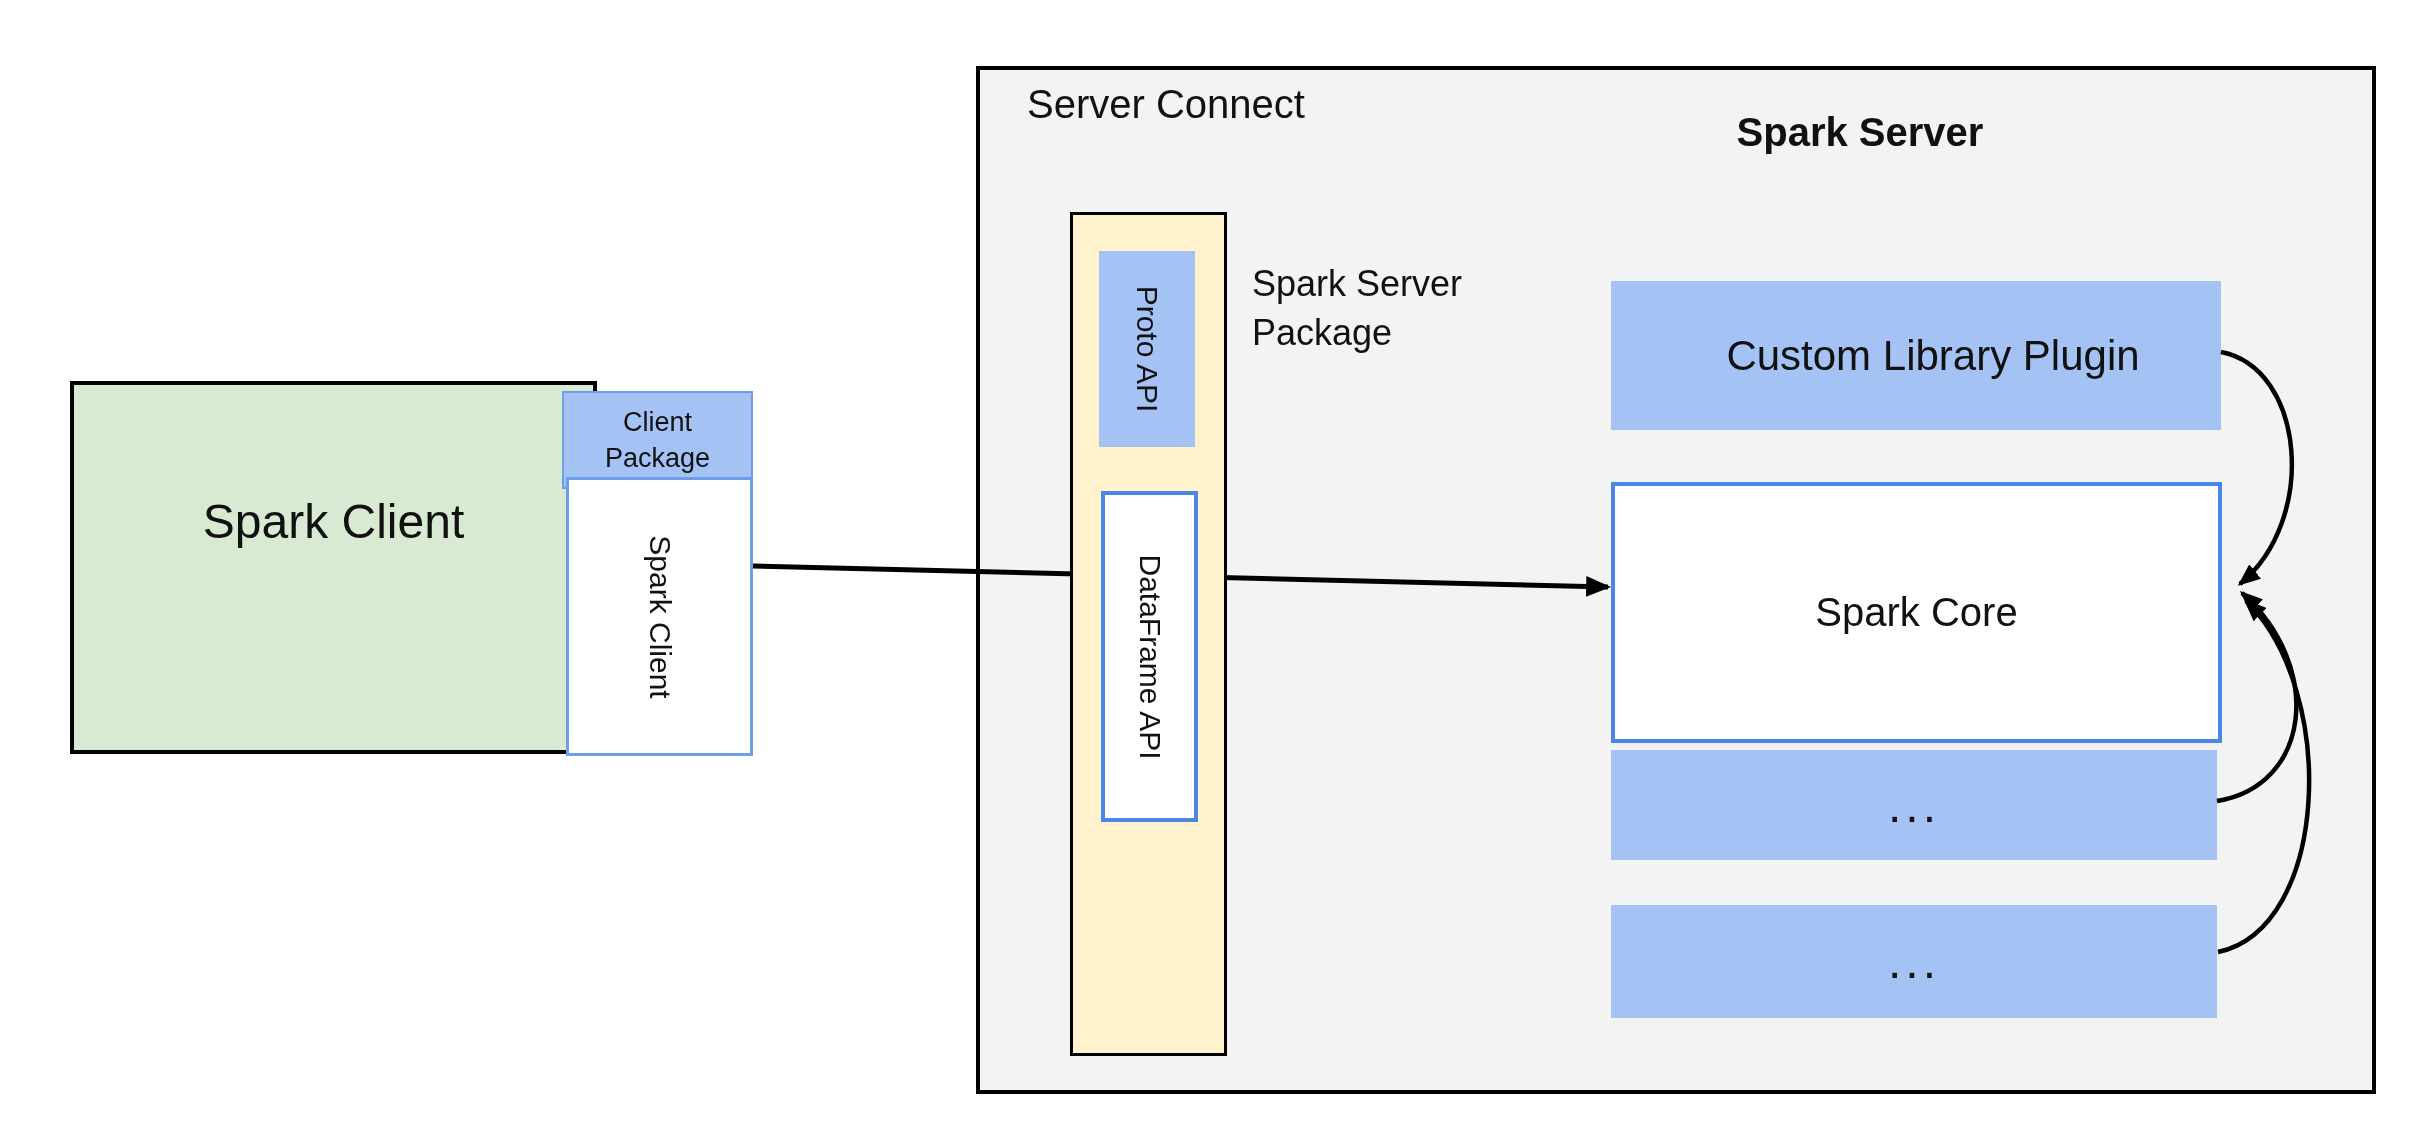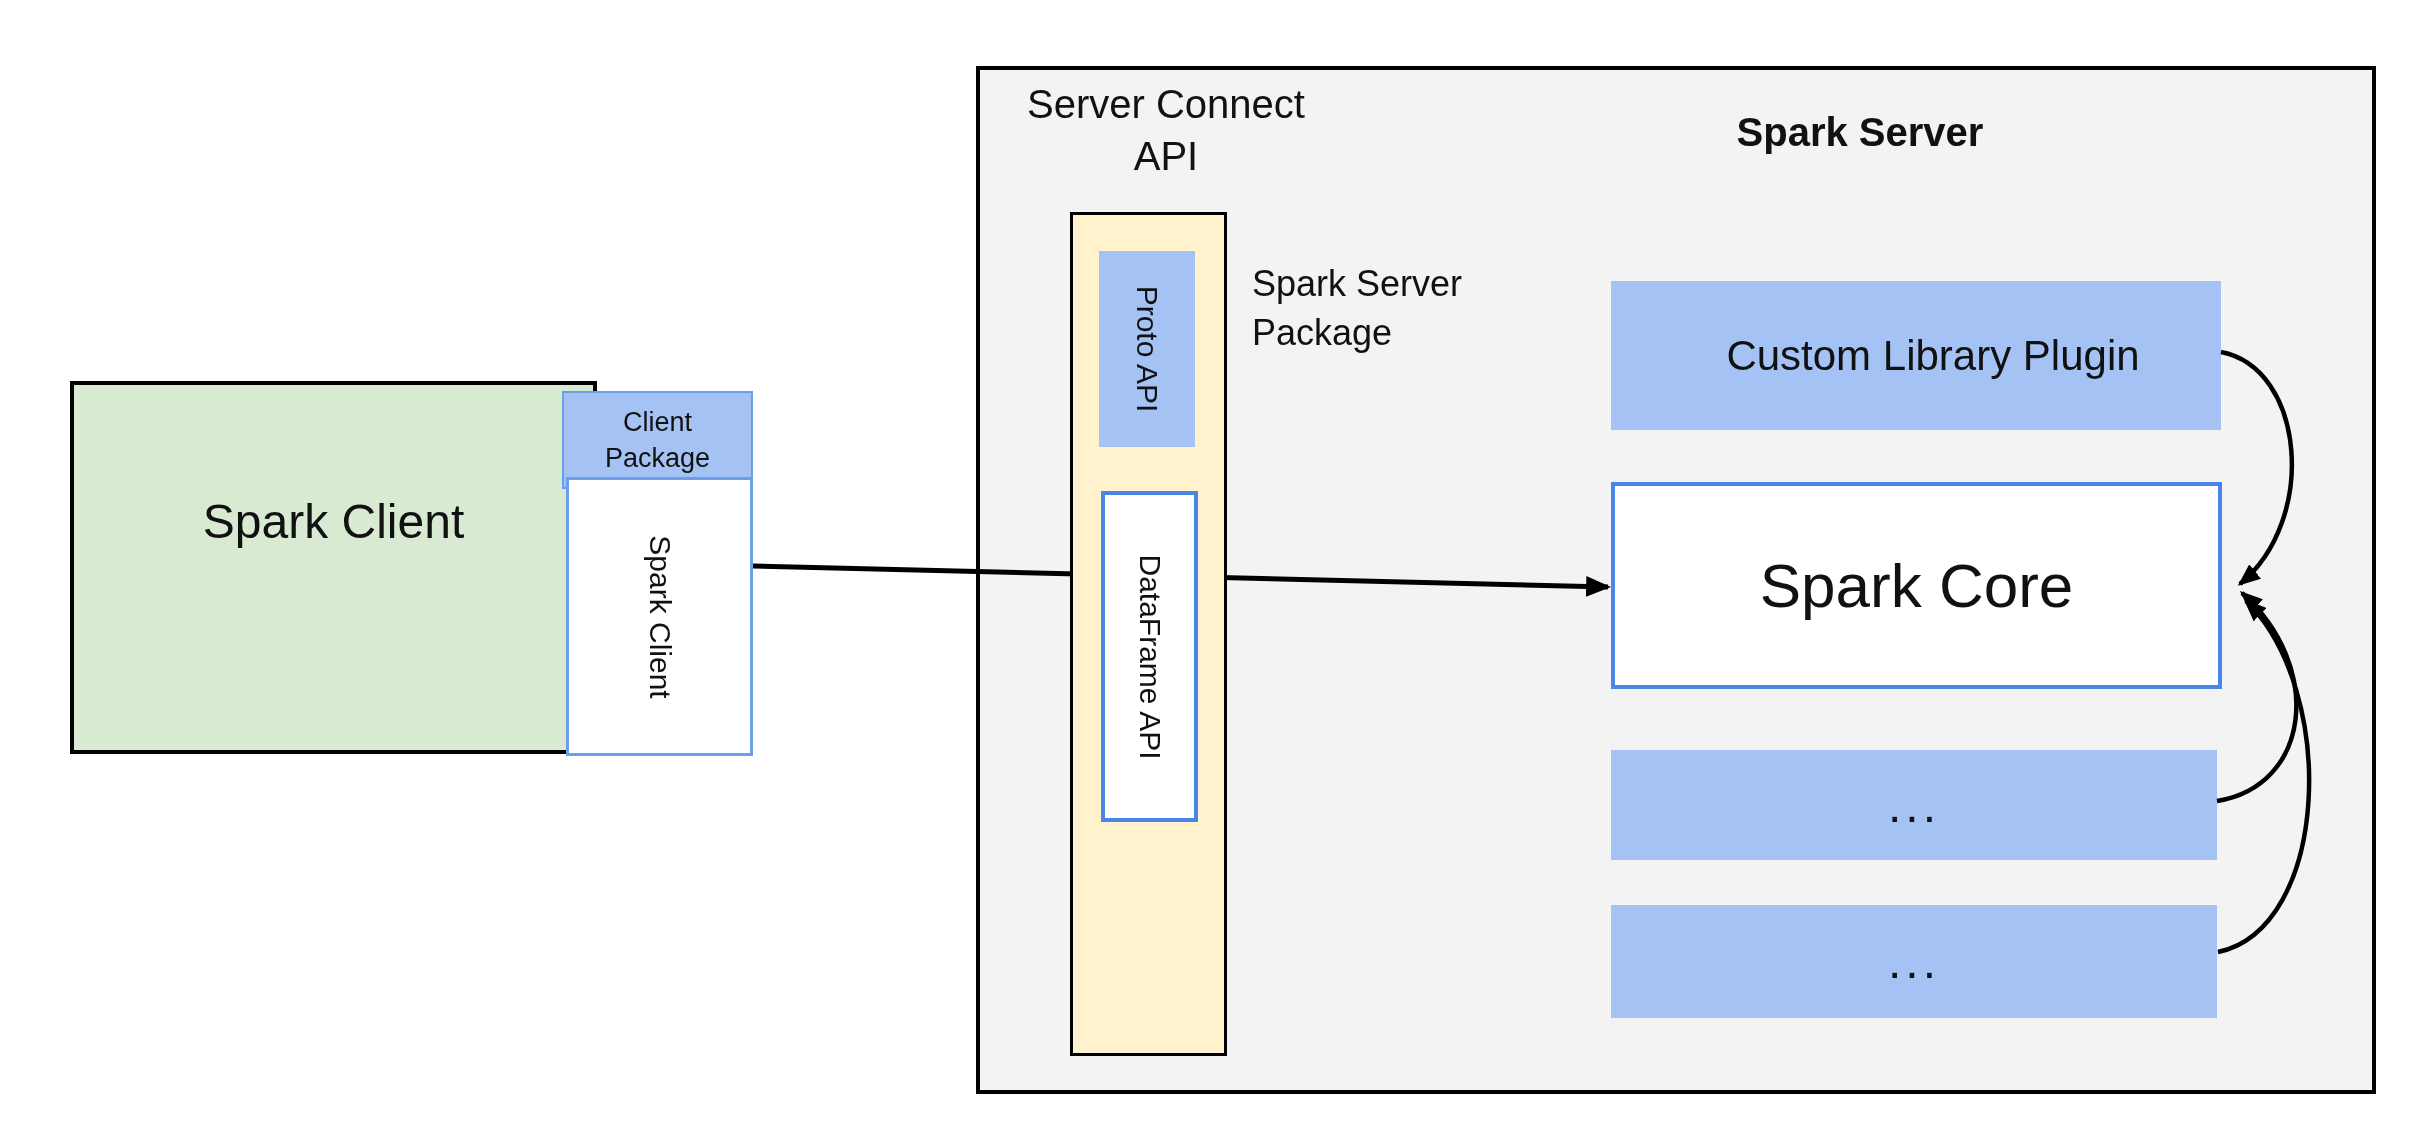--- a/index.html
+++ b/index.html
@@ -16,22 +16,22 @@
   .border-patch{left:562px;top:381px;width:35px;height:4px;background:#000;z-index:4;}
 
   .gray-box{left:976px;top:66px;width:1400px;height:1028px;background:#f3f3f3;border:4px solid #000;z-index:1;}
 
   .cream-box{left:1070px;top:212px;width:157px;height:844px;background:#fff2cc;border:3px solid #000;z-index:7;}
   .proto-box{left:1099px;top:251px;width:96px;height:196px;background:#a4c2f4;z-index:8;}
   .df-box{left:1101px;top:491px;width:97px;height:331px;background:#fff;border:4px solid #4a86e8;z-index:8;}
 
   .plugin-box{left:1611px;top:281px;width:610px;height:149px;background:#a4c2f4;z-index:5;
               display:flex;align-items:center;justify-content:center;font-size:42px;padding-left:34px;}
-  .core-box{left:1611px;top:482px;width:611px;height:207px;background:#fff;border:4px solid #4a86e8;z-index:5;
-            display:flex;align-items:center;justify-content:center;font-size:62px;}
+  .core-box{left:1611px;top:482px;width:611px;height:261px;background:#fff;border:4px solid #4a86e8;z-index:5;
+            display:flex;align-items:center;justify-content:center;font-size:40px;}
   .dots-box1{left:1611px;top:750px;width:606px;height:110px;background:#a4c2f4;z-index:5;
              display:flex;align-items:center;justify-content:center;font-size:48px;letter-spacing:4px;}
   .dots-box2{left:1611px;top:905px;width:606px;height:113px;background:#a4c2f4;z-index:5;
              display:flex;align-items:center;justify-content:center;font-size:48px;letter-spacing:4px;}
 
   
   .vlabel{position:absolute;left:50%;top:50%;transform:translate(-50%,-50%) rotate(90deg);
           white-space:nowrap;font-size:30px;}
 
   
@@ -91,21 +91,20 @@
   <div class="abs cream-box"></div>
   <div class="abs proto-box">
     <span class="vlabel">Proto API</span>
   </div>
   <div class="abs df-box">
     <span class="vlabel">DataFrame API</span>
   </div>
 
   <div class="abs connect-api-label">
     <div>Server Connect</div>
-    <div>API</div>
   </div>
   <div class="abs server-title">Spark Server</div>
   <div class="abs server-library-label">
     <div>Spark Server</div>
     <div>Package</div>
   </div>
 
 </div>
 
 </body></html>

